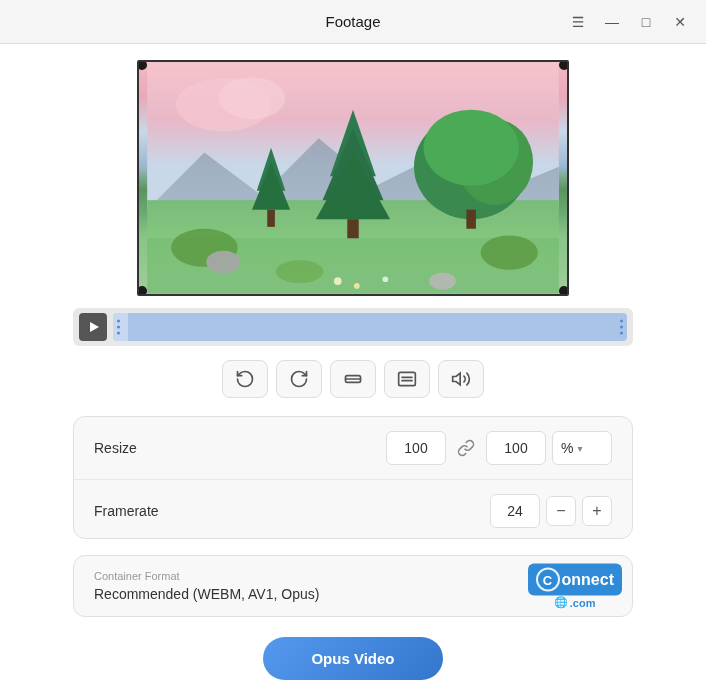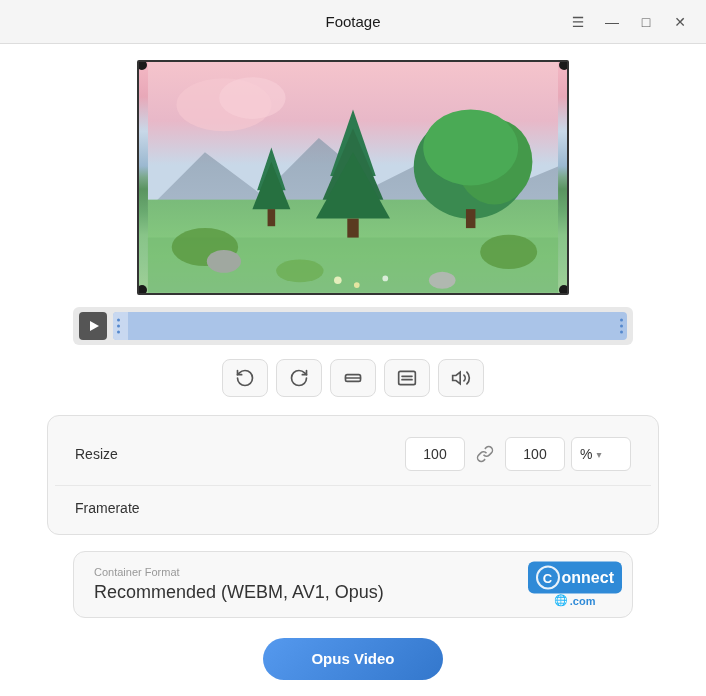--- a/index.html
+++ b/index.html
@@ -202,25 +202,25 @@
       cursor: pointer;
       display: flex;
       align-items: center;
       justify-content: center;
       font-size: 16px;
       color: #555;
     }
 
     
     .settings-panel {
-      width: 612px;
+      width: 560px;
       background: #f8f8f8;
       border: 1px solid #e0e0e0;
       border-radius: 12px;
-      padding: 7px;
+      padding: 0;
       margin-bottom: 16px;
       overflow: hidden;
     }
 
     .settings-row {
       display: flex;
       align-items: center;
       padding: 14px 20px;
       border-bottom: 1px solid #e8e8e8;
     }
@@ -321,21 +321,21 @@
       position: relative;
     }
 
     .format-label-small {
       font-size: 11px;
       color: #999;
       margin-bottom: 4px;
     }
 
     .format-value {
-      font-size: 18px;
+      font-size: 14px;
       color: #333;
     }
 
     
     .watermark {
       position: absolute;
       right: 10px;
       top: 50%;
       transform: translateY(-50%);
       display: flex;
@@ -521,20 +521,25 @@
         <input class="num-input" type="text" value="100" style="">
         <div class="unit-select">
           <span>%</span>
           <span style="font-size:10px;color:#888;">▾</span>
         </div>
       </div>
     </div>
 
     <div class="settings-row">
       <span class="settings-label">Framerate</span>
+      <div class="stepper-group">
+        <div class="stepper-value">24</div>
+        <button class="stepper-btn">−</button>
+        <button class="stepper-btn">+</button>
+      </div>
     </div>
   </div>
 
   <div class="format-section">
     <div class="format-label-small">Container Format</div>
     <div class="format-value">Recommended (WEBM, AV1, Opus)</div>
 
     <div class="watermark">
       <div style="display:flex;flex-direction:column;align-items:center;">
         <div style="background:#1a7fd4;color:white;font-size:16px;font-weight:800;padding:4px 8px;border-radius:6px;display:flex;align-items:center;gap:0;">

